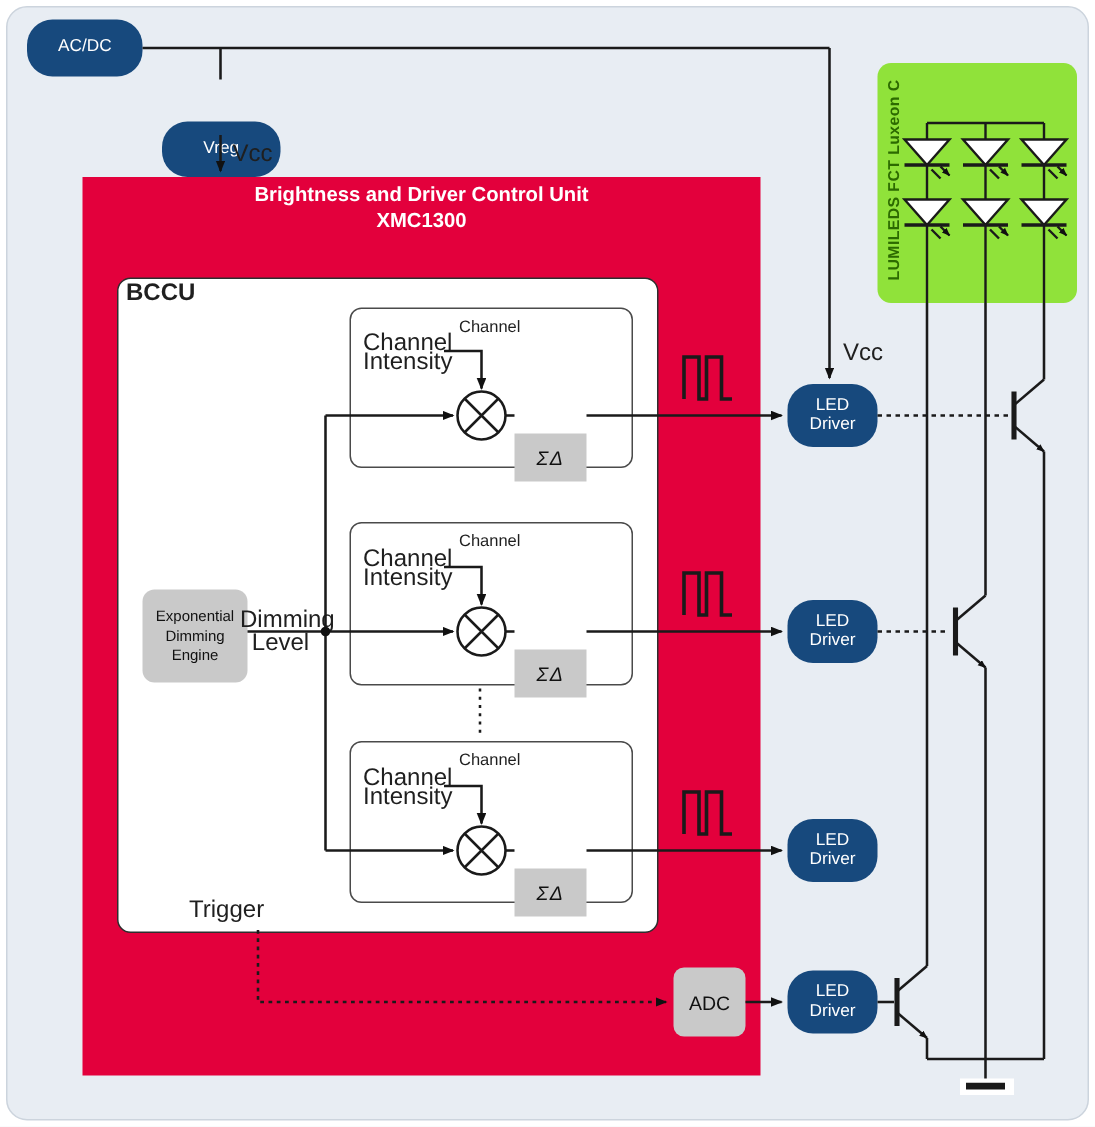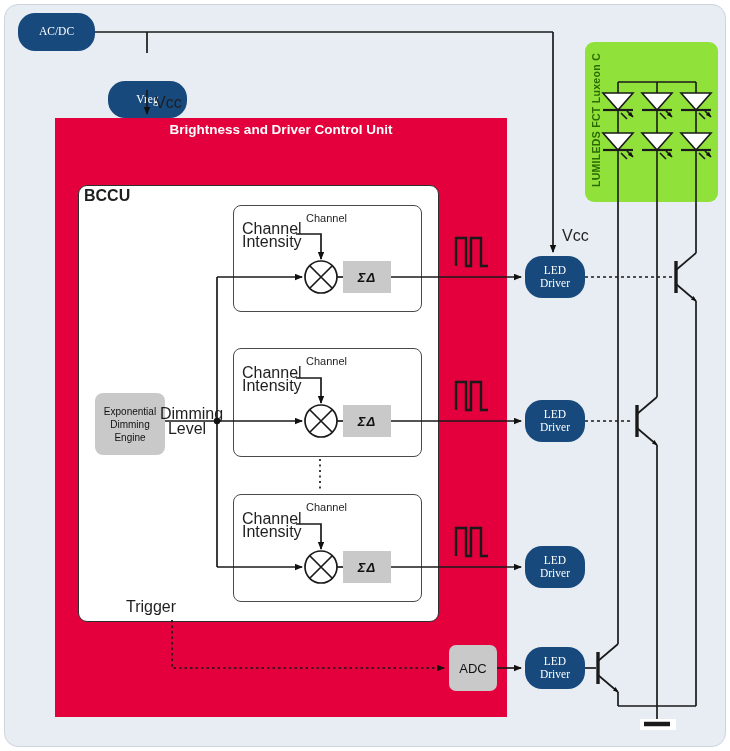--- a/index.html
+++ b/index.html
@@ -1,28 +1,28 @@
 <!DOCTYPE html>
 <html><head>
 <meta charset="utf-8">
 <style>
   html,body{margin:0;padding:0;background:#fff;}
   .stage{position:relative;width:730px;height:751px;font-family:"Liberation Sans",sans-serif;color:#1f1f1f;overflow:hidden;}
   .frame{position:absolute;left:4px;top:4px;width:720px;height:741px;background:#e8edf3;border:1px solid #ccd4dd;border-radius:14px;}
   .box{position:absolute;box-sizing:border-box;display:flex;align-items:center;justify-content:center;text-align:center;}
-  .navy{background:#17497d;color:#fff;border-radius:17px;font-size:11.5px;line-height:13.5px;font-family:Liberation Serif, serif;}
+  .navy{background:#17497d;color:#fff;border-radius:17px;font-size:11.5px;line-height:13.5px;}
   .grayb{background:#c9c9c9;color:#111;}
   .pre{white-space:pre-line;}
   .redbox{position:absolute;left:55px;top:118px;width:452px;height:599px;background:#e3003c;}
   .cu-title{position:absolute;left:0;top:4px;width:100%;text-align:center;color:#fff;font-weight:bold;font-size:13.5px;line-height:16.5px;}
   .whitebox{position:absolute;background:#fff;border:1.5px solid #2e2e2e;border-radius:9px;}
   .chbox{position:absolute;left:233px;width:187px;background:#fff;border:1.5px solid #4a4a4a;border-radius:8px;}
   .lbl{position:absolute;font-size:16px;line-height:13px;color:#1f1f1f;}
   .ch-title{position:absolute;left:0;width:100%;text-align:center;font-size:11px;color:#1f1f1f;}
-  .sigma{position:absolute;left:343px;width:48px;height:32px;background:#c9c9c9;border-radius:0;display:flex;align-items:center;justify-content:center;font-size:13px;font-style:italic;font-weight:bold;color:#111;letter-spacing:1px;}
+  .sigma{position:absolute;left:343px;width:48px;height:32px;background:#c9c9c9;border-radius:0;display:flex;align-items:center;justify-content:center;font-size:13px;font-style:italic;font-weight:normal;color:#111;letter-spacing:1px;margin-top:28px;}
   .greenbox{position:absolute;left:585px;top:42px;width:133px;height:160px;background:#90e23a;border-radius:9px;}
   .vlabel{position:absolute;left:518px;top:113px;width:158px;height:14px;text-align:center;transform:rotate(-90deg);font-size:10.5px;color:#2c6a00;font-weight:bold;letter-spacing:.3px;}
   svg.overlay{position:absolute;left:0;top:0;pointer-events:none;}
 </style>
 </head>
 <body>
 
 <div class="stage">
   <div class="frame"></div>
 
@@ -31,20 +31,21 @@
   </div>
   <div class="box navy" style="left:108px;top:53px;width:79px;height:37px;margin-top:28px;">
     <span>Vreg</span>
   </div>
   <div class="lbl" style="left:155px;top:96px;">Vcc</div>
   <div class="lbl" style="left:562px;top:229px;">Vcc</div>
 
   <div class="redbox">
     <div class="cu-title">
       <div>Brightness and Driver Control Unit</div>
+      <div>XMC1300</div>
     </div>
   </div>
 
   <div class="whitebox" style="left:78px;top:185px;width:359px;height:435px;"></div>
   <div class="lbl" style="left:84px;top:189px;font-weight:bold;">BCCU</div>
   <div class="lbl" style="left:126px;top:600px;">Trigger</div>
 
   <div class="chbox" style="top:205px;height:105px;"></div>
   <div class="chbox" style="top:348px;height:107px;"></div>
   <div class="chbox" style="top:494px;height:106px;"></div>

